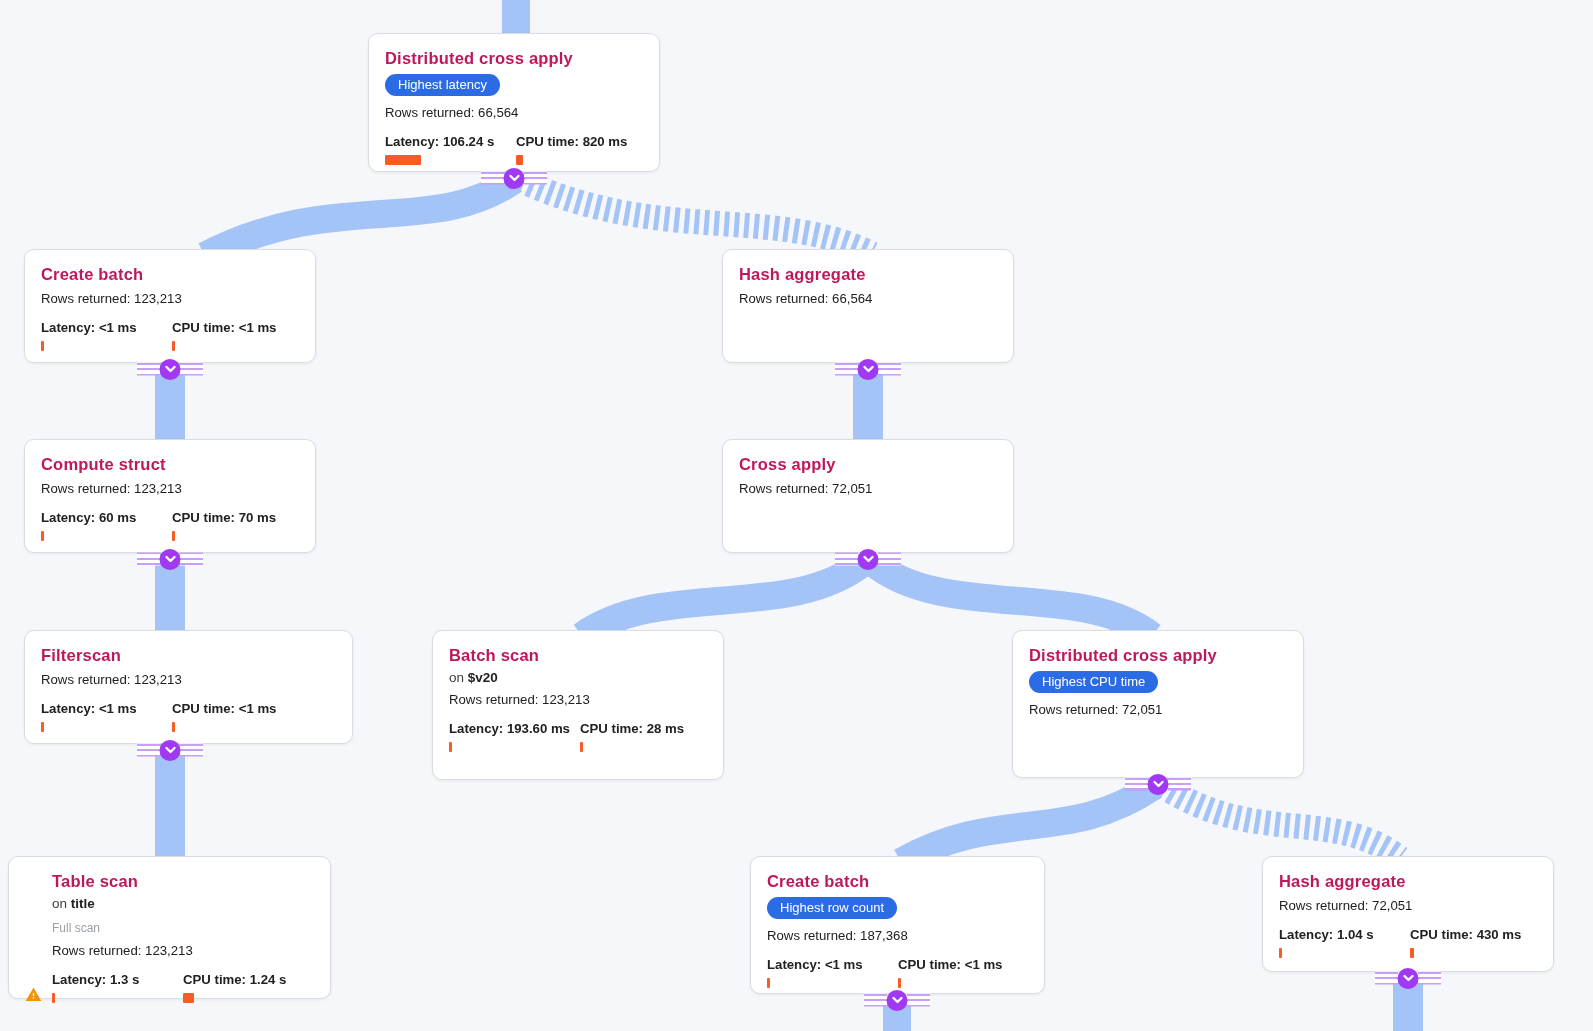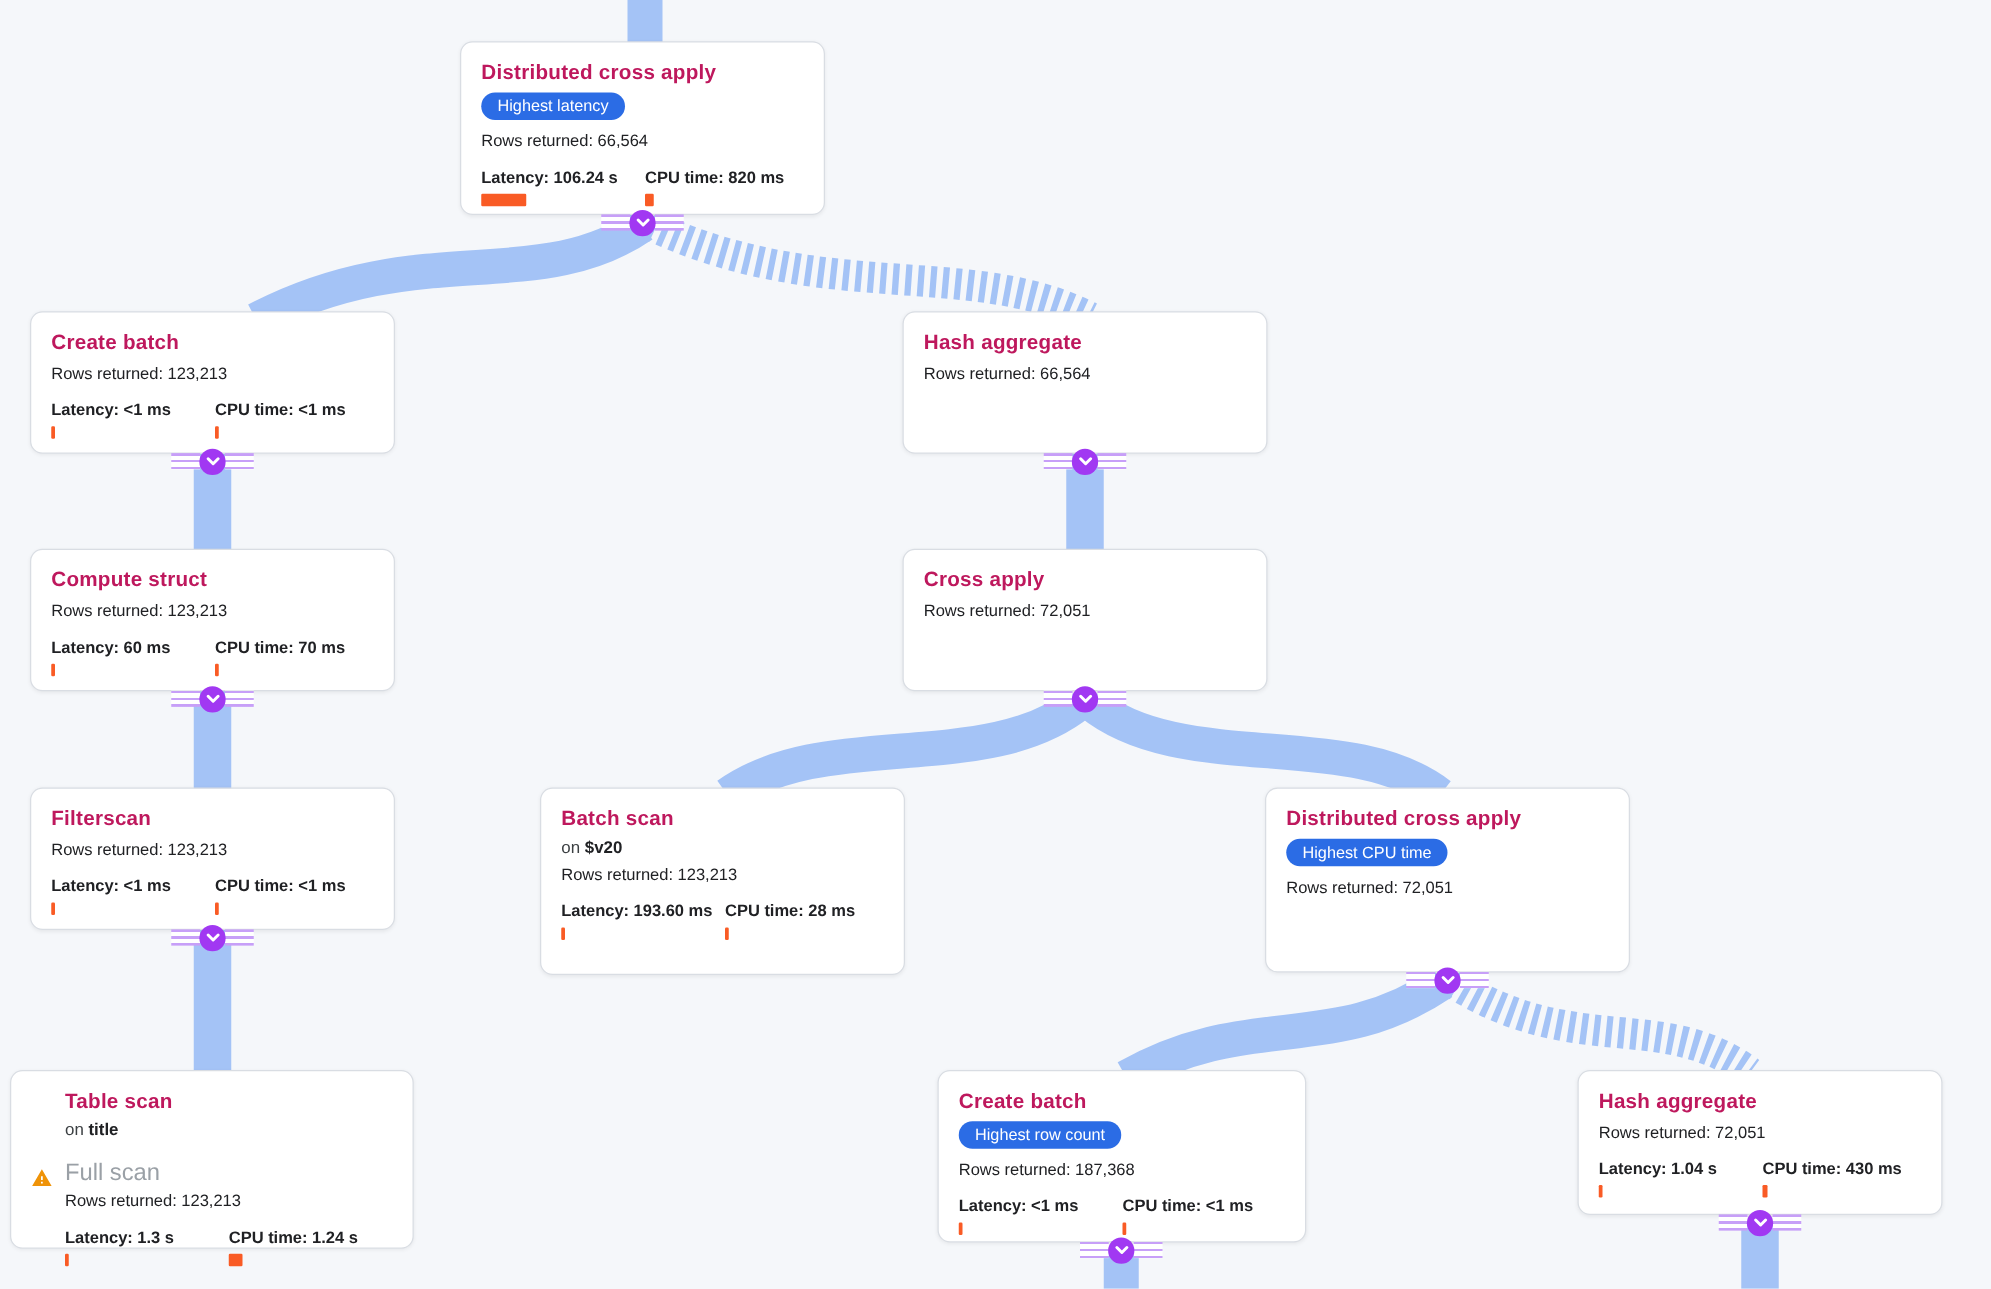--- a/index.html
+++ b/index.html
@@ -25,26 +25,26 @@
   }
   .title{font-size:16.5px;font-weight:700;color:#be185d;letter-spacing:.2px;line-height:22px}
   .badge{
     display:inline-block;margin:5px 0 3px;
     background:var(--badge-blue,#2b6ce5);color:#fff;
     font-size:13px;line-height:14px;padding:4px 13px;border-radius:999px;
   }
   .rows{font-size:13.2px;font-weight:400;margin-top:5px;line-height:17px}
   .online{font-size:13.5px;color:#3c4043;margin-top:3px;line-height:17px}
   .online b{color:#202124}
-  .subtitle{font-size:19px;color:#9aa0a6;margin-top:18px;line-height:17px}
+  .subtitle{font-size:12px;color:#9aa0a6;margin-top:8px;line-height:17px}
   .metrics{display:grid;grid-template-columns:131px 1fr;margin-top:13px}
   .mlabel{font-size:13.2px;font-weight:700;white-space:nowrap;line-height:15px}
   .bar{height:10px;background:var(--bar-orange,#f95b25);margin-top:6px;border-radius:1px}
   
-  .trow{display:flex;align-items:center}
+  .trow{display:flex;align-items:flex-end}
   .warn{flex:0 0 auto;width:17px;height:17px;margin:2px 10px 0 0}
   .warn svg{display:block;width:17px;height:17px}
   
   .connector{
     position:absolute;z-index:3;width:66px;height:13px;
     transform:translate(-50%,-50%);
     display:flex;align-items:center;justify-content:space-between;
     cursor:pointer;
   }
   .stripes{
@@ -127,21 +127,21 @@
       <div class="bar" style="width: 3px;"></div>
     </div>
   </div>
 </section>
 
 <section class="node" style="left:722px;top:439px;width:292px;height:114px">
   <h2 class="title">Cross apply</h2>
   <p class="rows">Rows returned: 72,051</p>
 </section>
 
-<section class="node" style="left:24px;top:630px;width:292px;height:114px">
+<section class="node" style="left:24px;top:630px;width:329px;height:114px">
   <h2 class="title">Filterscan</h2>
   <p class="rows">Rows returned: 123,213</p>
   <div class="metrics">
     <div>
       <div class="mlabel">Latency: &lt;1 ms</div>
       <div class="bar" style="width: 3px;"></div>
     </div>
     <div>
       <div class="mlabel">CPU time: &lt;1 ms</div>
       <div class="bar" style="width: 3px;"></div>

